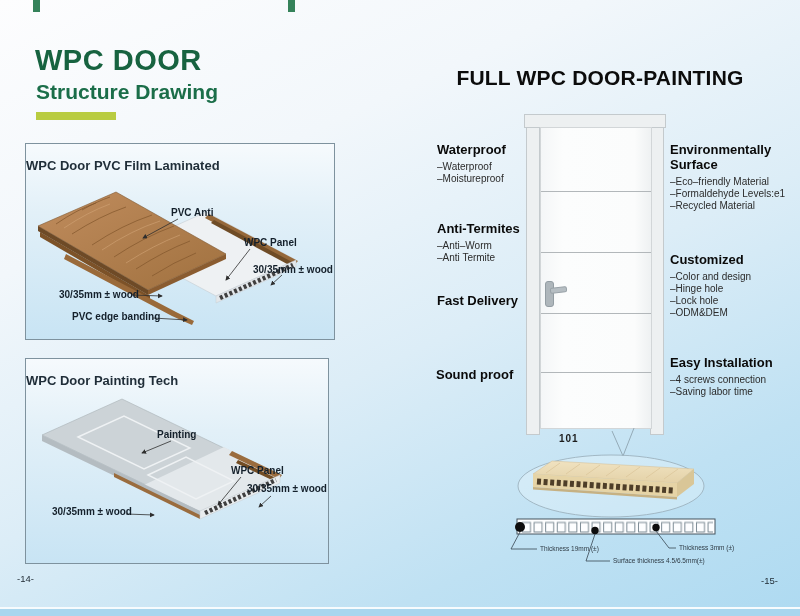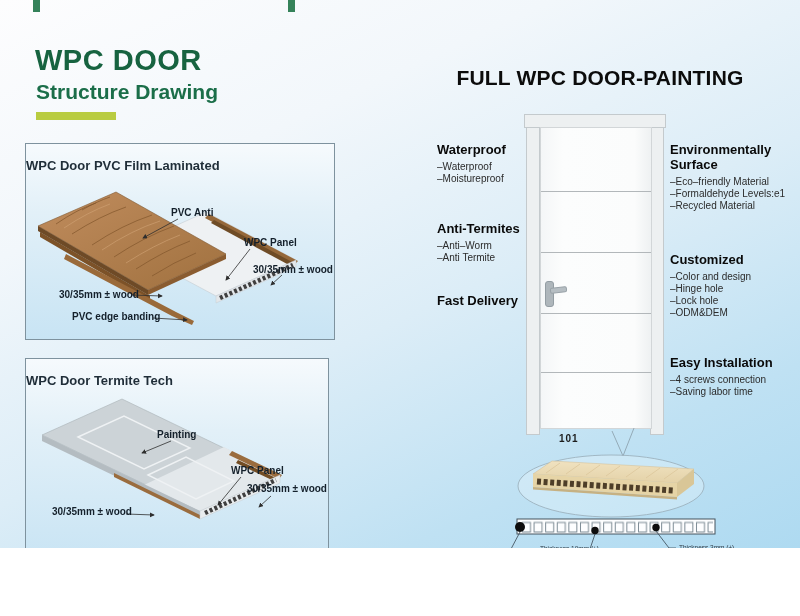--- a/index.html
+++ b/index.html
@@ -1,17 +1,17 @@
 <!DOCTYPE html>
 <html><head>
 <meta charset="utf-8">
 <style>
   html,body{margin:0;padding:0;}
   .page{
-    position:relative;width:800px;height:548px;overflow:hidden;
+    position:relative;width:800px;height:616px;overflow:hidden;
     font-family:"Liberation Sans",sans-serif;
     background:linear-gradient(155deg,#fdfdfe 0%,#f2f7fb 28%,#dcedf7 55%,#bfe1f3 80%,#aedaf1 100%);
   }
   
   .tab{position:absolute;top:0;width:7px;height:12px;background:#35825a;}
   
   .main-title{position:absolute;left:35px;top:44px;font-size:29px;font-weight:bold;color:#176340;letter-spacing:0.5px;}
   .sub-title{position:absolute;left:36px;top:80px;font-size:21px;font-weight:bold;color:#1b6e49;}
   .underbar{position:absolute;left:36px;top:112px;width:80px;height:8px;background:#b9cc41;}
   
@@ -97,21 +97,21 @@
       </g>
     </svg>
     <div class="dlabel" style="left:145px;top:63px">PVC Anti</div>
     <div class="dlabel" style="left:218px;top:93px">WPC Panel</div>
     <div class="dlabel" style="left:227px;top:120px">30/35mm ± wood</div>
     <div class="dlabel" style="left:33px;top:145px">30/35mm ± wood</div>
     <div class="dlabel" style="left:46px;top:167px">PVC edge banding</div>
   </div>
 
   <div class="dbox b2">
-    <div class="dbox-title">WPC Door Termite Tech</div>
+    <div class="dbox-title">WPC Door Painting Tech</div>
     <svg width="302" height="204" viewBox="0 0 302 204">
       <defs>
         <marker id="ah2" markerWidth="7" markerHeight="7" refX="5" refY="3" orient="auto">
           <path d="M0,0 L6,3 L0,6 Z" fill="#2e2e2e"></path>
         </marker>
       </defs>
 
       <polygon points="16,76 96,40 254,116 174,152" fill="#ccd3d7" stroke="#a9b1b6" stroke-width="0.6"></polygon>
       <polygon points="118,126 198,88 254,116 174,152" fill="#e3e8eb"></polygon>
 
@@ -147,20 +147,23 @@
     <div class="feat-i">–Waterproof</div>
     <div class="feat-i">–Moistureproof</div>
   </div>
   <div class="feat" style="left:437px;top:221px">
     <div class="feat-h">Anti-Termites</div>
     <div class="feat-i">–Anti–Worm</div>
     <div class="feat-i">–Anti Termite</div>
   </div>
   <div class="feat" style="left:437px;top:293px">
     <div class="feat-h">Fast Delivery</div>
+  </div>
+  <div class="feat" style="left:436px;top:367px">
+    <div class="feat-h">Sound proof</div>
   </div>
 
   <div class="feat" style="left:670px;top:142px">
     <div class="feat-h">Environmentally Surface</div>
     <div class="feat-i">–Eco–friendly Material</div>
     <div class="feat-i">–Formaldehyde Levels:e1</div>
     <div class="feat-i">–Recycled Material</div>
   </div>
   <div class="feat" style="left:670px;top:252px">
     <div class="feat-h">Customized</div>

